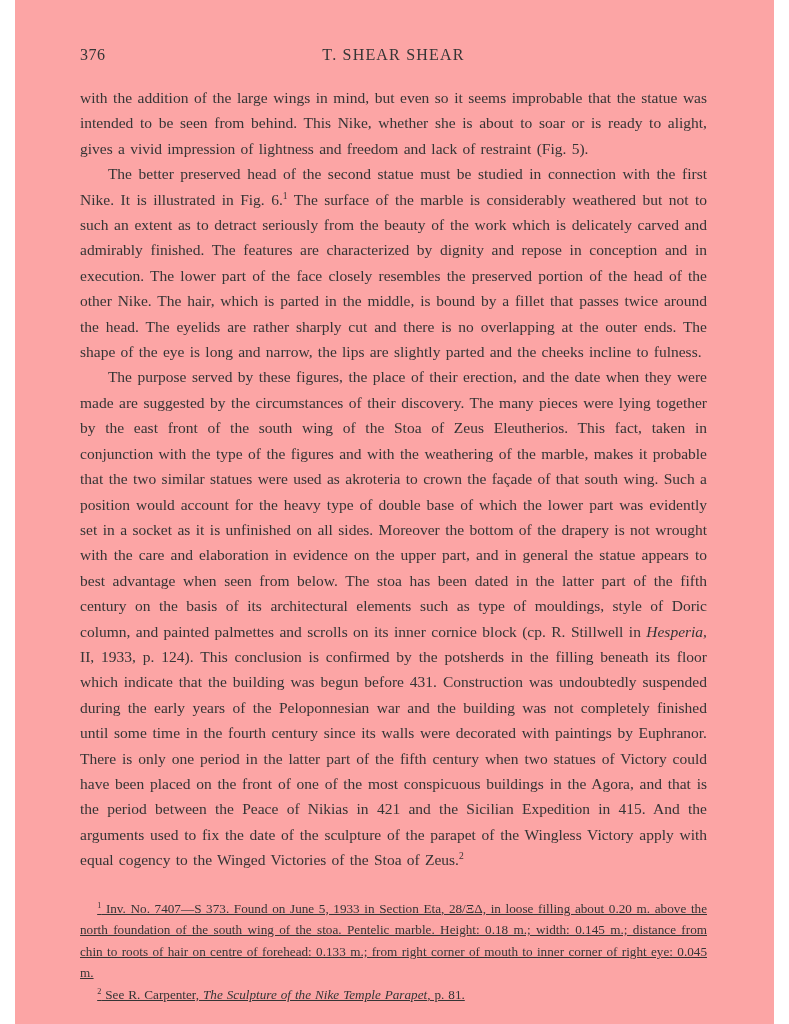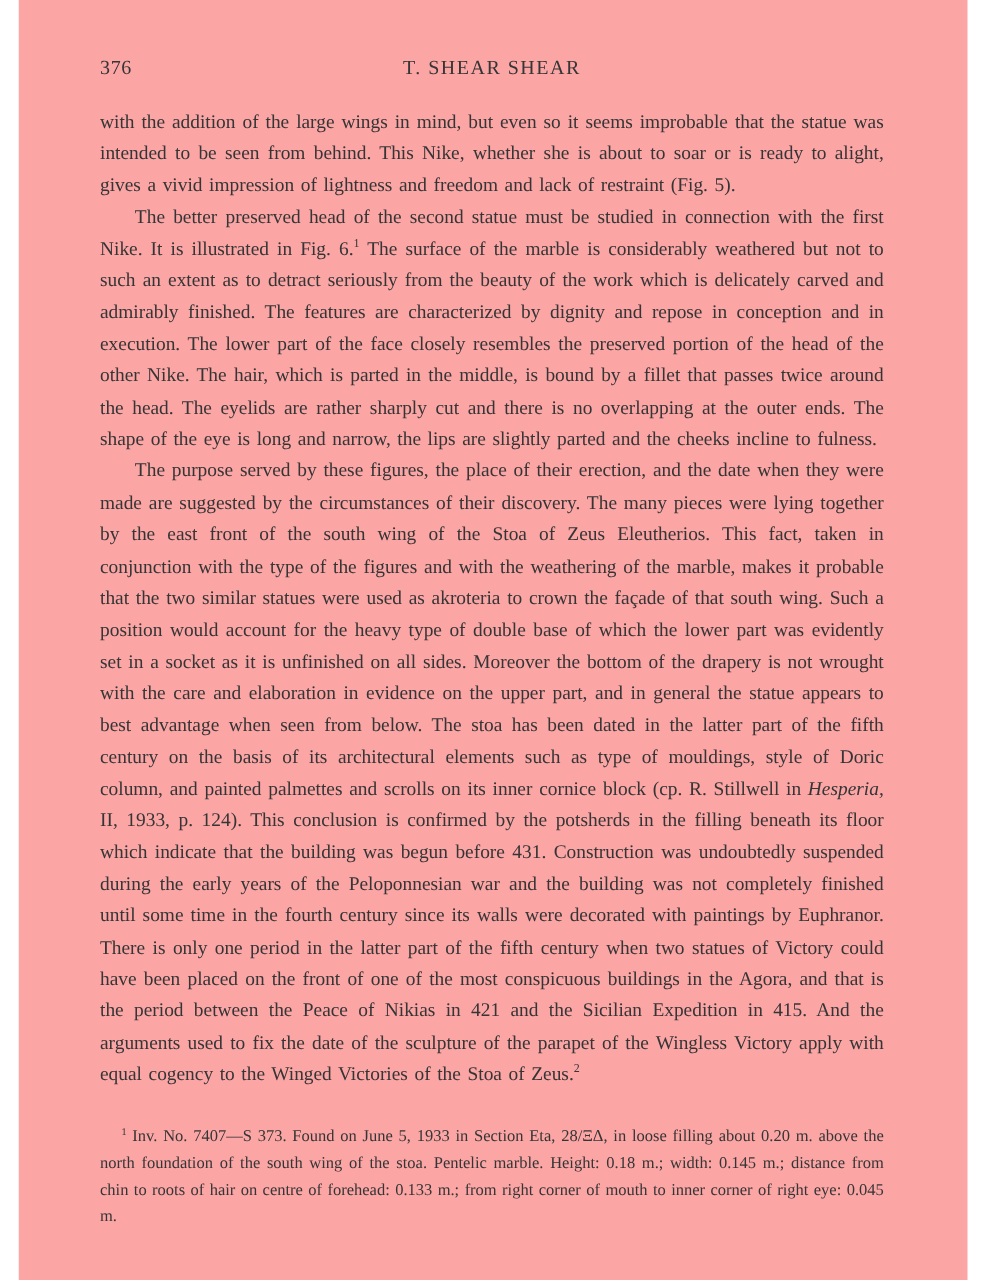--- a/index.html
+++ b/index.html
@@ -44,20 +44,21 @@
     vertical-align: super;
   }
   em { font-style: italic; }
   .footnotes { margin-top: 25px; }
   .footnotes p {
     font-size: 13.2px;
     line-height: 21.6px;
     text-align: justify;
     text-indent: 1.3em;
     word-spacing: 0.05em;
+    text-decoration: underline;
   }
 </style>
 </head>
 <body>
 
 <div class="page">
 
   <header class="running-head">
     <span class="page-number">376</span>
     <span class="author-title">T. SHEAR SHEAR</span>
@@ -70,16 +71,17 @@
     <p><span>The better preserved head of the second statue must be studied in connection with the first Nike.  It is illustrated in Fig. 6.</span><sup class="fnref">1</sup><span>  The surface of the marble is considerably weathered but not to such an extent as to detract seriously from the beauty of the work which is delicately carved and admirably finished.  The features are characterized by dignity and repose in conception and in execution.  The lower part of the face closely resembles the preserved portion of the head of the other Nike.  The hair, which is parted in the middle, is bound by a fillet that passes twice around the head.  The eyelids are rather sharply cut and there is no overlapping at the outer ends.  The shape of the eye is long and narrow, the lips are slightly parted and the cheeks incline to fulness.</span></p>
 
     <p><span>The purpose served by these figures, the place of their erection, and the date when they were made are suggested by the circumstances of their discovery.  The many pieces were lying together by the east front of the south wing of the Stoa of Zeus Eleutherios.  This fact, taken in conjunction with the type of the figures and with the weathering of the marble, makes it probable that the two similar statues were used as akroteria to crown the façade of that south wing.  Such a position would account for the heavy type of double base of which the lower part was evidently set in a socket as it is unfinished on all sides.  Moreover the bottom of the drapery is not wrought with the care and elaboration in evidence on the upper part, and in general the statue appears to best advantage when seen from below.  The stoa has been dated in the latter part of the fifth century on the basis of its architectural elements such as type of mouldings, style of Doric column, and painted palmettes and scrolls on its inner cornice block (cp. R. Stillwell in </span><em>Hesperia,</em><span> II, 1933, p. 124).  This conclusion is confirmed by the potsherds in the filling beneath its floor which indicate that the building was begun before 431. Construction was undoubtedly suspended during the early years of the Peloponnesian war and the building was not completely finished until some time in the fourth century since its walls were decorated with paintings by Euphranor.  There is only one period in the latter part of the fifth century when two statues of Victory could have been placed on the front of one of the most conspicuous buildings in the Agora, and that is the period between the Peace of Nikias in 421 and the Sicilian Expedition in 415.  And the arguments used to fix the date of the sculpture of the parapet of the Wingless Victory apply with equal cogency to the Winged Victories of the Stoa of Zeus.</span><sup class="fnref">2</sup></p>
 
   </main>
 
   <footer class="footnotes">
 
     <p><sup class="fnref">1</sup><span> Inv. No. 7407—S 373.  Found on June 5, 1933 in Section Eta, 28/ΞΔ, in loose filling about 0.20 m. above the north foundation of the south wing of the stoa.  Pentelic marble.  Height: 0.18 m.; width: 0.145 m.; distance from chin to roots of hair on centre of forehead: 0.133 m.; from right corner of mouth to inner corner of right eye: 0.045 m.</span></p>
 
+    <p><sup class="fnref">2</sup><span> See R. Carpenter, </span><em>The Sculpture of the Nike Temple Parapet</em><span>, p. 81.</span></p>
 
   </footer>
 
 </div>
 
 </body></html>

